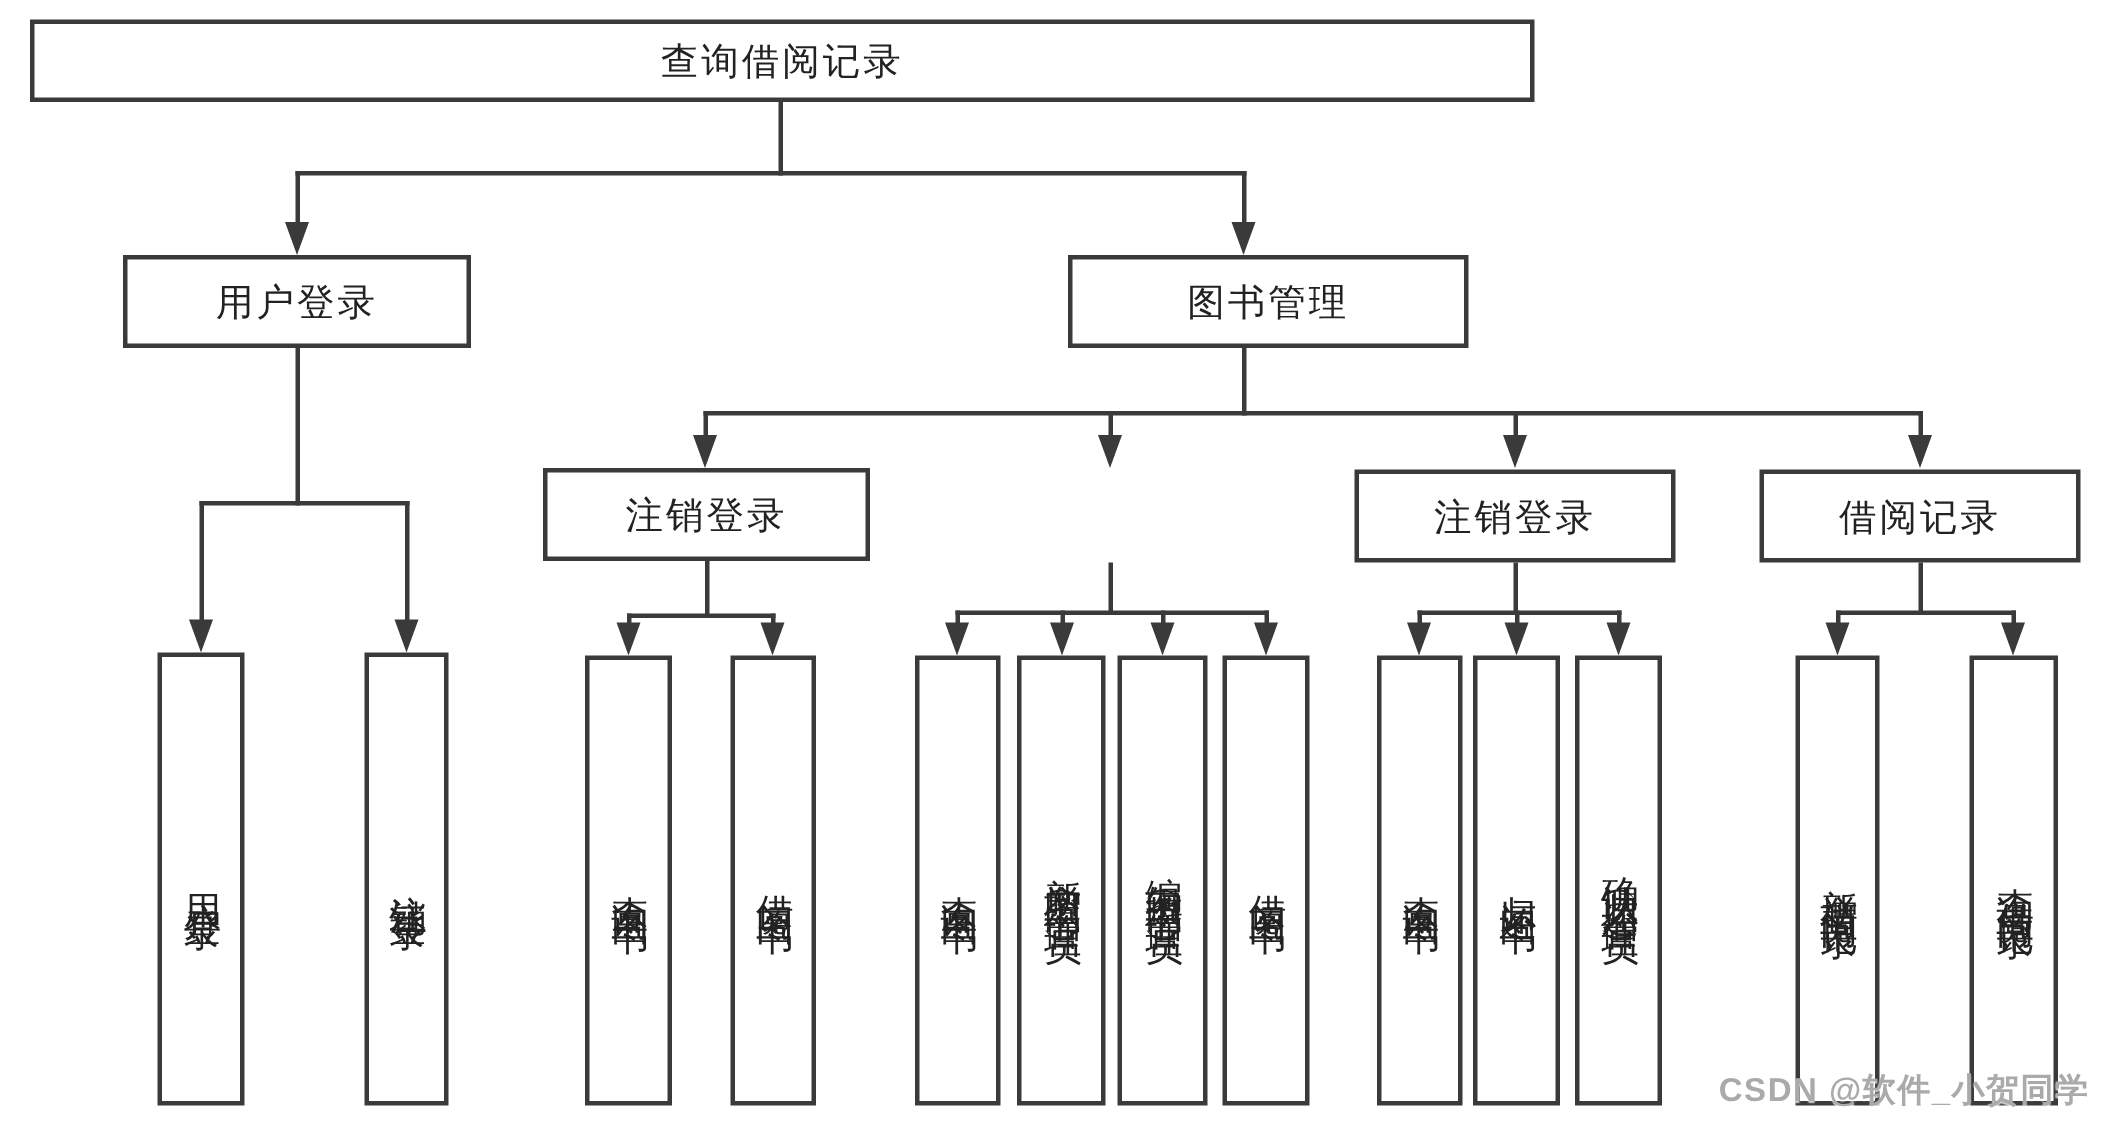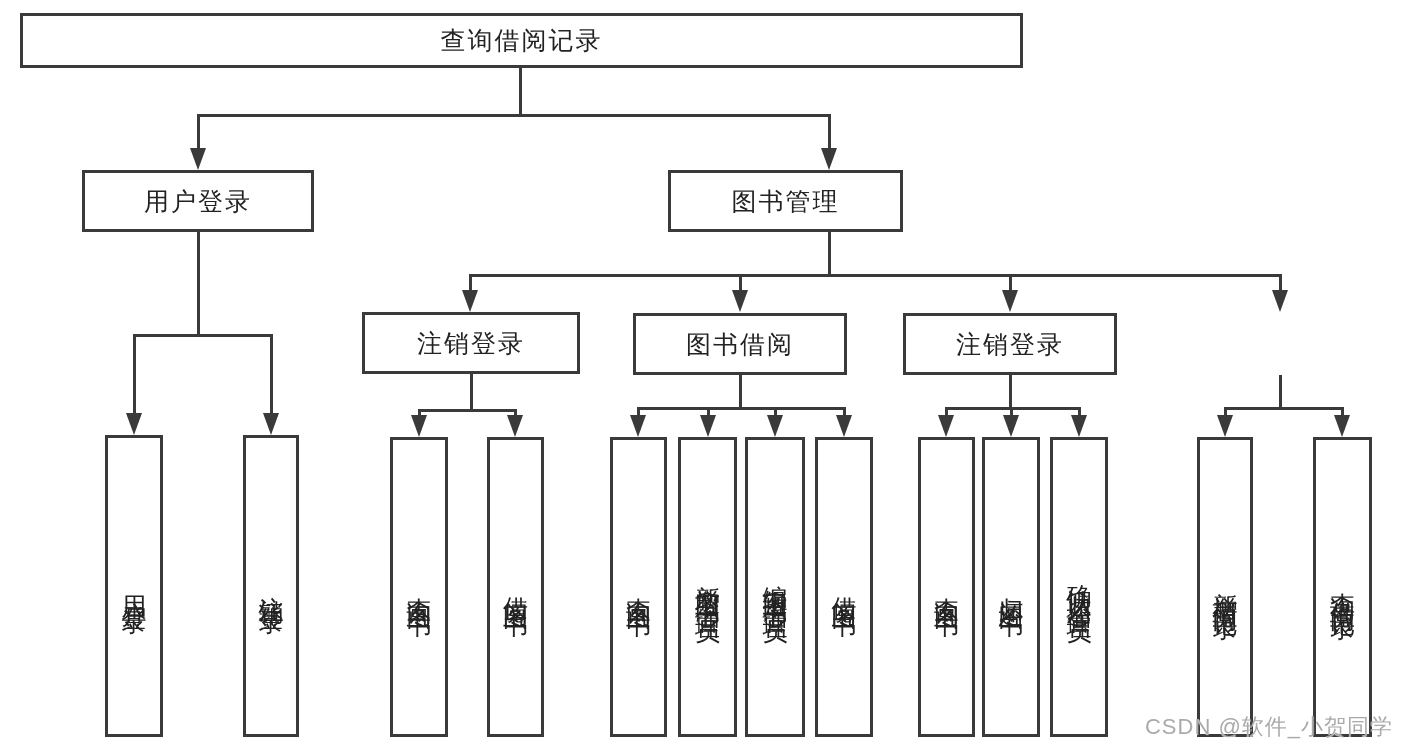--- a/index.html
+++ b/index.html
@@ -47,20 +47,21 @@
     border-top:22px solid var(--line);
   }
   #watermark{
     position:absolute;
     right:12px;bottom:5px;
     font-size:22px;
     color:var(--watermark);
     z-index:5;
     letter-spacing:1px;
     text-shadow:0 1px 1px rgba(255,255,255,.8);
+    font-weight:bold;
   }
 </style>
 </head>
 <body>
 
 <div id="stage">
 
   <div class="box" style="left:20px;top:13px;width:1003px;height:55px">
     <span>查询借阅记录</span>
   </div>
@@ -68,21 +69,21 @@
   <i class="vl" style="left:519px;top:68px;height:49px"></i>
   <i class="hl" style="left:197px;top:114px;width:634px"></i>
   <i class="vl" style="left:197px;top:114px;height:38px"></i>
   <i class="ah" style="left:190px;top:148px"></i>
   <i class="vl" style="left:828px;top:114px;height:38px"></i>
   <i class="ah" style="left:821px;top:148px"></i>
 
   <div class="box" style="left:82px;top:170px;width:232px;height:62px">
     <span>用户登录</span>
   </div>
-  <div class="box" style="left:668px;top:170px;width:235px;height:62px">
+  <div class="box" style="left:712px;top:170px;width:267px;height:62px">
     <span>图书管理</span>
   </div>
 
   <i class="vl" style="left:197px;top:232px;height:105px"></i>
   <i class="hl" style="left:133px;top:334px;width:140px"></i>
   <i class="vl" style="left:133px;top:334px;height:82px"></i>
   <i class="ah" style="left:126px;top:413px"></i>
   <i class="vl" style="left:270px;top:334px;height:82px"></i>
   <i class="ah" style="left:263px;top:413px"></i>
 
@@ -93,25 +94,25 @@
   <i class="vl" style="left:739px;top:274px;height:20px"></i>
   <i class="ah" style="left:732px;top:290px"></i>
   <i class="vl" style="left:1009px;top:274px;height:20px"></i>
   <i class="ah" style="left:1002px;top:290px"></i>
   <i class="vl" style="left:1279px;top:274px;height:20px"></i>
   <i class="ah" style="left:1272px;top:290px"></i>
 
   <div class="box" style="left:362px;top:312px;width:218px;height:62px">
     <span>注销登录</span>
   </div>
-  <div class="box" style="left:633px;top:313px;width:214px;height:62px">
-    <span>图书借阅</span>
-  </div>
   <div class="box" style="left:903px;top:313px;width:214px;height:62px">
     <span>注销登录</span>
+  </div>
+  <div class="box" style="left:1173px;top:313px;width:214px;height:62px">
+    <span>借阅记录</span>
   </div>
 
   <i class="vl" style="left:470px;top:374px;height:38px"></i>
   <i class="hl" style="left:418px;top:409px;width:99px"></i>
   <i class="vl" style="left:418px;top:409px;height:10px"></i>
   <i class="ah" style="left:411px;top:415px"></i>
   <i class="vl" style="left:514px;top:409px;height:10px"></i>
   <i class="ah" style="left:507px;top:415px"></i>
 
   <i class="vl" style="left:739px;top:375px;height:35px"></i>

